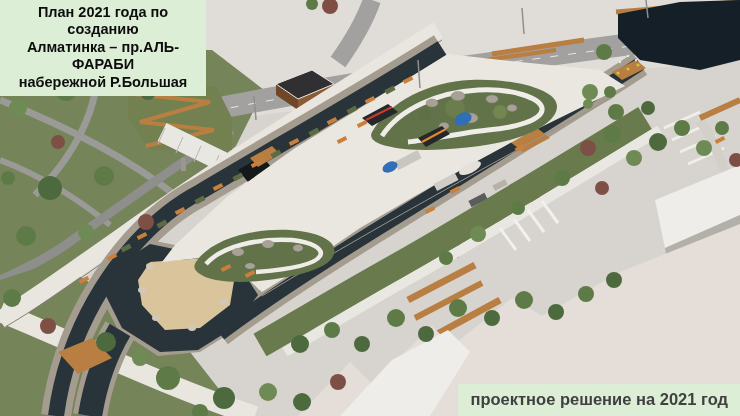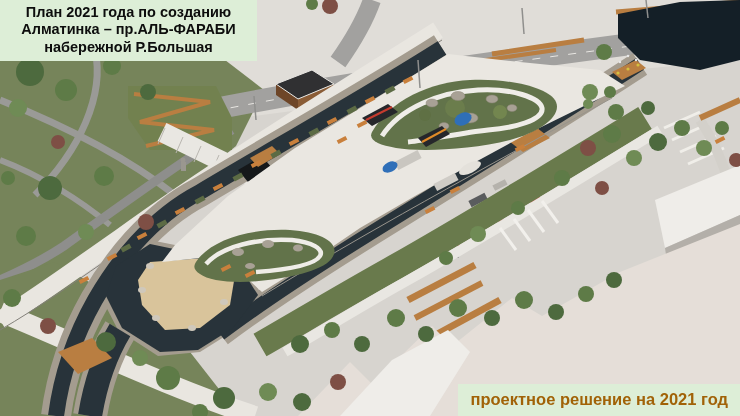--- a/index.html
+++ b/index.html
@@ -3,21 +3,21 @@
 <meta charset="utf-8">
 <style>
   html,body{margin:0;padding:0;background:#888;}
   .stage{
     position:relative;width:740px;height:416px;overflow:hidden;
     font-family:"Liberation Sans",sans-serif;background:#d7d4cf;
   }
   .stage svg{position:absolute;left:0;top:0;display:block;}
   .overlay-label{position:absolute;font-weight:bold;}
   .label-top{
-    left:0;top:0;width:257px;box-sizing:border-box;
+    left:0;top:0;width:206px;box-sizing:border-box;
     padding:4px 6px 5px;text-align:center;
     font-size:14.5px;line-height:1.2;
   }
   .label-bottom{
     right:0;bottom:0;box-sizing:border-box;
     padding:6px 12px 7px;font-size:16.5px;white-space:nowrap;
   }
 </style>
 </head>
 <body>
@@ -306,15 +306,15 @@
         <line x1="254" y1="96" x2="256" y2="120"></line>
   </g>
 </svg>
 
   <div class="overlay-label label-top" style="background: rgb(221, 238, 215); color: rgb(13, 13, 13);">
     <div>План 2021 года по созданию</div>
     <div>Алматинка – пр.АЛЬ-ФАРАБИ</div>
     <div>набережной Р.Большая</div>
   </div>
 
-  <div class="overlay-label label-bottom" style="background: rgb(221, 238, 215); color: #a16207;">проектное решение на 2021 год</div>
+  <div class="overlay-label label-bottom" style="background: rgb(221, 238, 215); color: #404040;">проектное решение на 2021 год</div>
 
 </div>
 
 </body></html>

